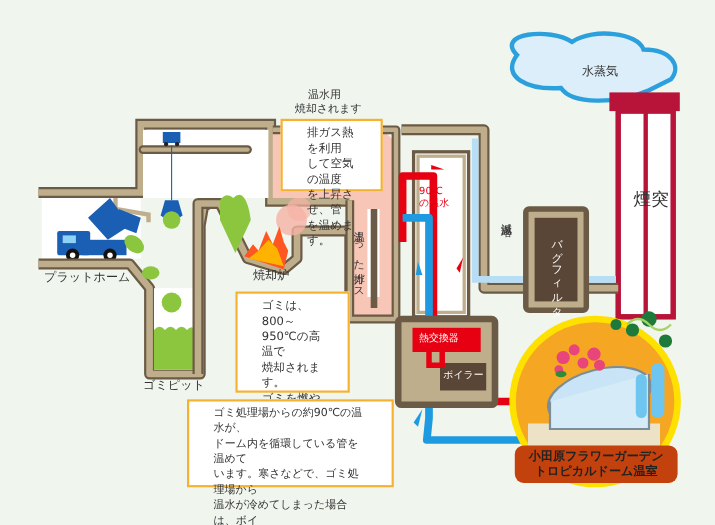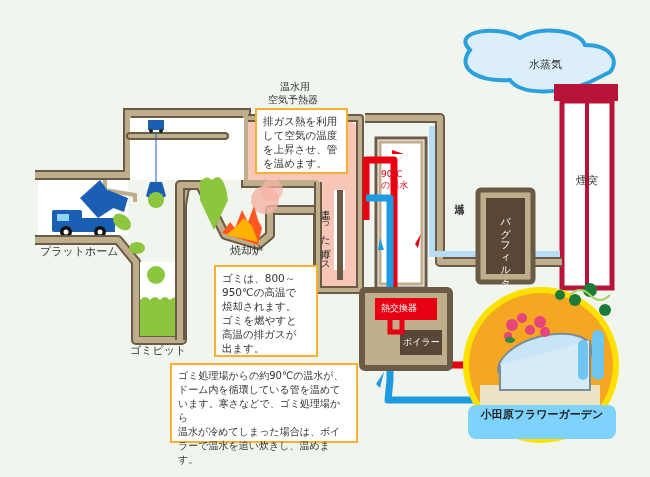--- a/index.html
+++ b/index.html
@@ -1,23 +1,23 @@
 <!DOCTYPE html>
 <html><head>
 <meta charset="utf-8">
 <style>
   html, body { margin: 0; padding: 0; }
   body { width: 650px; height: 477px; background: #f0f5ee; overflow: hidden; font-family: "DejaVu Sans", sans-serif; }
   #stage { position: absolute; left: 0; top: 0; width: 650px; height: 477px; }
   svg { position: absolute; left: 0; top: 0; }
   .lbl { position: absolute; color: #333; font-size: 10px; line-height: 13px; white-space: nowrap; }
   .lbl.bold { font-weight: normal; font-size: 11px; }
-  .callout { position: absolute; background: #fff; border: 2px solid #f6b131; color: #333; font-size: 10.5px; line-height: 14px; padding: 4px 6px; box-sizing: border-box; white-space: pre-line; }
+  .callout { position: absolute; background: #fff; border: 2px solid #f6b131; color: #333; font-size: 10.5px; line-height: 14px; padding: 4px 22px; box-sizing: border-box; white-space: pre-line; }
   .vert { position: absolute; writing-mode: vertical-rl; font-size: 10px; color: #333; letter-spacing: 1px; }
-  .dome-title { position: absolute; left: 468px; top: 405px; width: 148px; height: 34px; background: #7dd3fc; border-radius: 8px; text-align: center; font-weight: bold; font-size: 11px; line-height: 14px; padding-top: 3px; box-sizing: border-box; color: #222; }
+  .dome-title { position: absolute; left: 468px; top: 405px; width: 148px; height: 34px; background: #c2410c; border-radius: 8px; text-align: center; font-weight: bold; font-size: 11px; line-height: 14px; padding-top: 3px; box-sizing: border-box; color: #222; }
 </style>
 </head>
 <body>
 
 <div id="stage">
 <svg width="650" height="477" viewBox="0 0 650 477">
 
   <g>
     <path d="M470,50 C450,30 500,25 520,38 C540,25 580,30 585,45 C610,45 620,60 610,72 L590,82 C560,95 520,95 510,80 C480,82 455,70 470,50 Z" fill="#dceefa" stroke="#2ba0dd" stroke-width="4"></path>
   </g>
@@ -139,27 +139,27 @@
           <circle cx="560" cy="295" r="5" fill="#1e7a3a"></circle>
       <path d="M570,295 q10,-10 20,0 q10,10 20,0" fill="none" stroke="#a5d463" stroke-width="2"></path>
     </g>
   </g>
 </svg>
 
 <div class="lbl bold" style="left:40px;top:245px">プラットホーム</div>
 <div class="lbl bold" style="left:130px;top:344px">ゴミピット</div>
 <div class="lbl bold" style="left:230px;top:244px">焼却炉</div>
 <div class="lbl" style="left:280px;top:80px">温水用</div>
-<div class="lbl" style="left:268px;top:93px">空気予熱器</div>
+<div class="lbl" style="left:268px;top:93px">焼却されます</div>
 <div class="vert" style="left:318px;top:202px;height:80px">温まった排ガス</div>
 <div class="lbl" style="left:381px;top:169px;color:#e60012;font-size:9px;line-height:11px;text-align:left;white-space:pre">90℃
 の温水</div>
 <div class="vert" style="left:452px;top:195px">減温塔</div>
 <div class="vert" style="left:498px;top:210px;color:#fff">バグフィルタ</div>
-<div class="lbl" style="left:576px;top:174px;font-size:11px">煙突</div>
+<div class="lbl" style="left:576px;top:174px;font-size:16px">煙突</div>
 <div class="lbl" style="left:529px;top:58px;font-size:11px">水蒸気</div>
 <div class="lbl" style="left:381px;top:302px;color:#fff;font-size:9px">熱交換器</div>
 <div class="lbl" style="left:403px;top:336px;color:#fff;font-size:9px">ボイラー</div>
 
 <div class="callout" style="left:255px;top:108px;width:93px;height:66px">排ガス熱を利用
 して空気の温度
 を上昇させ、管
 を温めます。</div>
 <div class="callout" style="left:214px;top:265px;width:104px;height:92px">ゴミは、800～
 950℃の高温で
@@ -168,14 +168,15 @@
 高温の排ガスが
 出ます。</div>
 <div class="callout" style="left:170px;top:363px;width:188px;height:80px;font-size:10px;line-height:14px">ゴミ処理場からの約90℃の温水が、
 ドーム内を循環している管を温めて
 います。寒さなどで、ゴミ処理場から
 温水が冷めてしまった場合は、ボイ
 ラーで温水を追い炊きし、温めます。</div>
 
 <div class="dome-title">
   <div>小田原フラワーガーデン</div>
+  <div>トロピカルドーム温室</div>
 </div>
 </div>
 
 </body></html>

